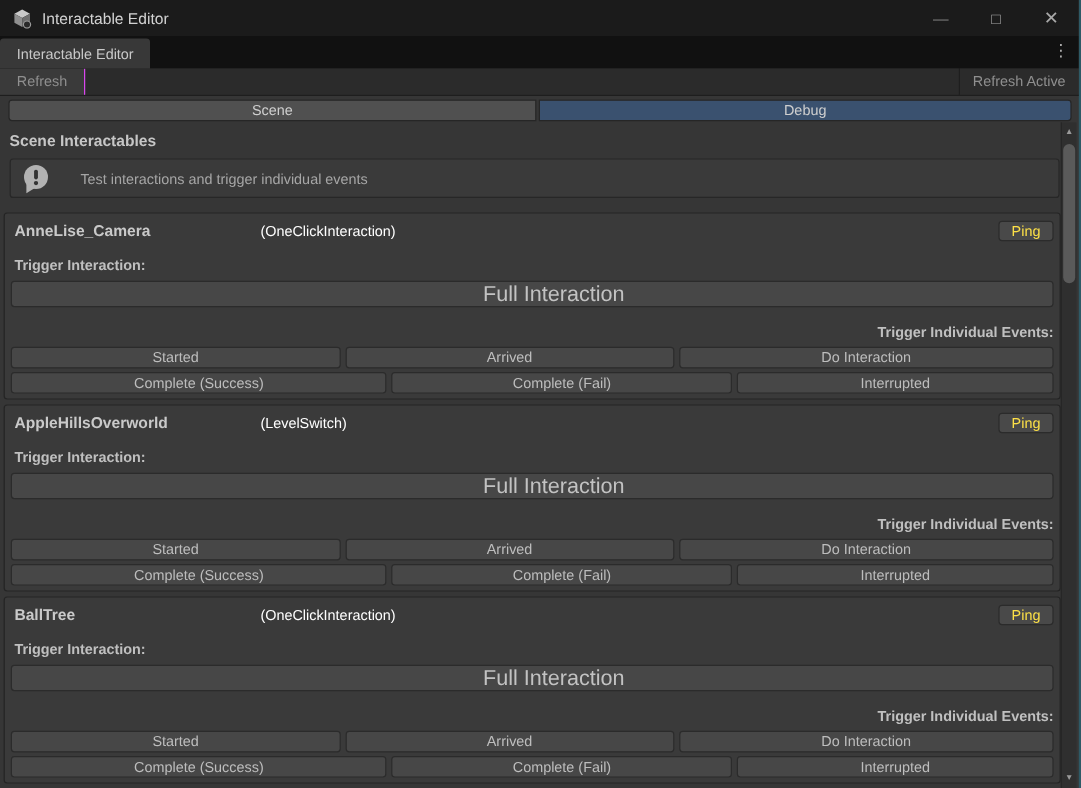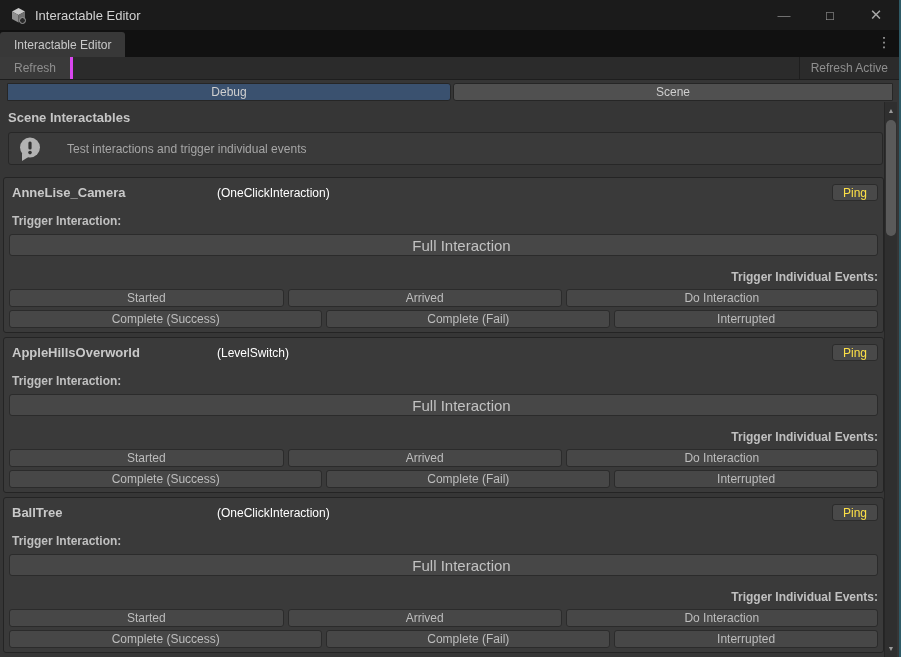--- a/index.html
+++ b/index.html
@@ -22,21 +22,21 @@
   .win-btn.min { color:#7d7d7d; }
   .win-btn.close { font-size:15px; }
 
   
   .tabbar { height:27px; background:#111111; display:flex; align-items:flex-end; position:relative; }
   .tab { height:25px; background:#383838; color:#c9c9c9; padding:0 14px; display:flex; align-items:center; font-size:12px; border-radius:3px 3px 0 0; }
   .kebab { position:absolute; right:8px; top:4px; color:#b0b0b0; font-size:14px; letter-spacing:0; cursor:default; }
 
   
   .toolbar { height:23px; background:#2b2b2b; border-bottom:1px solid #1e1e1e; display:flex; align-items:stretch; }
-  .toolbar-btn { background:#3a3a3a; border:none; border-right:3px solid #d946ef; color:#8f8f8f; font-size:12px; font-family:inherit; padding:0 14px; cursor:default; }
+  .toolbar-btn { background:#3a3a3a; border:none; border-right:1px solid #d946ef; color:#8f8f8f; font-size:12px; font-family:inherit; padding:0 14px; cursor:default; }
   .tb-spacer { flex:1; }
   .runtime { border-left:1px solid #1e1e1e; color:#8f8f8f; display:flex; align-items:center; padding:0 11px; font-size:12px; }
 
   
   .viewtabs { display:flex; margin:3px 6px 2px 7px; gap:2px; height:18px; }
   .vt { border:1px solid #262626; font-family:inherit; font-size:12px; color:#cfcfcf; cursor:default; }
   .vt.scene { flex:441; background:#505050; border-radius:3px 0 0 3px; }
   .vt.debug { flex:445; background:#3a516f; border-radius:0 3px 3px 0; }
 
   
@@ -46,21 +46,21 @@
   .help-text { color:#a6a6a6; font-size:12px; }
   .info-icon { width:26px; height:26px; display:inline-flex; flex-shrink:0; }
 
   .section { margin:0 2px 4px 3px; height:156px; background:#3a3a3a; border:1px solid #242424; border-radius:3px; padding:6px 5px 0 5px; overflow:hidden; }
   .sec-header { display:flex; align-items:center; height:17px; }
   .sec-name { font-weight:bold; font-size:13px; color:#c9c9c9; width:208px; padding-left:3px; }
   .sec-type { font-size:12px; color:#ffffff; }
   .ping { margin-left:auto; width:46px; height:17px; background:#494949; border:1px solid #2b2b2b; border-radius:3px; color:#fde047; font-size:12px; font-family:inherit; cursor:default; }
   .sec-label { font-weight:bold; font-size:12px; color:#c0c0c0; margin:13px 0 6px 3px; }
   .sec-label.second { margin-top:14px; margin-bottom:5px;text-align:right; }
-  .full-btn { display:block; width:100%; height:22px; background:#474747; border:1px solid #2b2b2b; border-radius:3px; color:#c2c2c2; font-size:15px; font-family:inherit; cursor:default;padding-left:36px; }
+  .full-btn { display:block; width:100%; height:22px; background:#474747; border:1px solid #2b2b2b; border-radius:3px; color:#c2c2c2; font-size:18px; font-family:inherit; cursor:default;padding-left:36px; }
   .btn-row { display:flex; gap:4px; margin-bottom:3px; }
   .btn-row .b { height:18px; background:#474747; border:1px solid #2b2b2b; border-radius:3px; color:#bdbdbd; font-size:12px; font-family:inherit; cursor:default; }
   .r1 .c1 { flex:275; } .r1 .c2 { flex:274; } .r1 .c3 { flex:313; }
   .r2 .c1 { flex:314; } .r2 .c2 { flex:284; } .r2 .c3 { flex:264; }
 
   
   .scrollbar { position:absolute; top:102px; right:2px; width:13px; bottom:0; background:#2f2f2f; border-left:1px solid #262626; }
   .sb-arrow { position:absolute; left:0; width:12px; height:13px; color:#9a9a9a; font-size:7px; display:flex; align-items:center; justify-content:center; cursor:default; }
   .sb-up { top:2px; }
   .sb-down { bottom:2px; }
@@ -93,22 +93,22 @@
     <span class="kebab">⋮</span>
   </div>
 
   <div class="toolbar">
     <button class="toolbar-btn">Refresh</button>
     <div class="tb-spacer"></div>
     <div class="runtime">Refresh Active</div>
   </div>
 
   <div class="viewtabs">
+    <button class="vt scene">Scene</button>
     <button class="vt debug">Debug</button>
-    <button class="vt scene">Scene</button>
   </div>
 
   <div class="content">
     <div class="heading">Scene Interactables</div>
 
     <div class="helpbox">
       <span class="info-icon">
         <svg viewBox="0 0 26 26" width="26" height="26">
           <circle cx="13" cy="11.5" r="10" fill="#b2b2b2"></circle>
           <polygon points="5,17 5,25 13,20" fill="#b2b2b2"></polygon>

